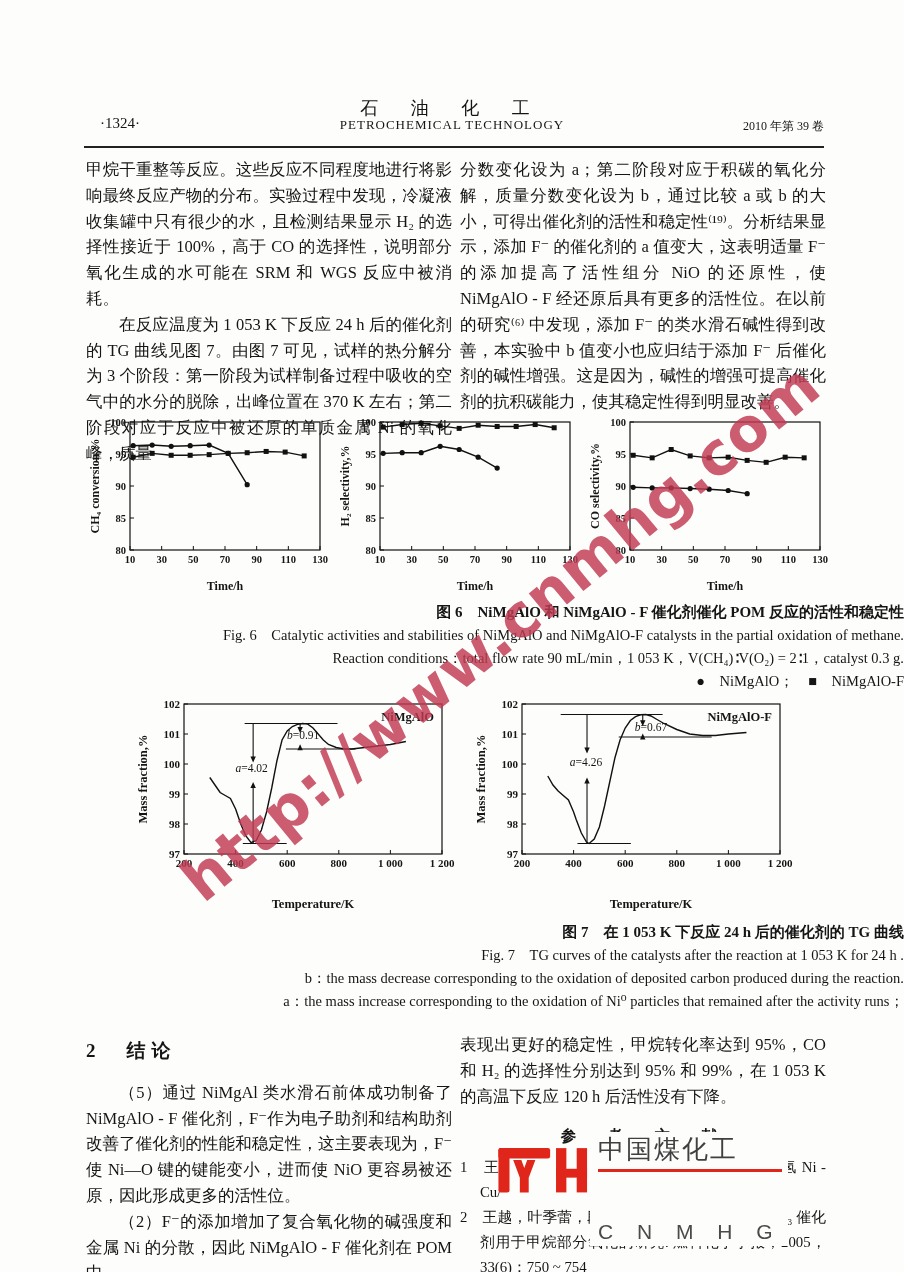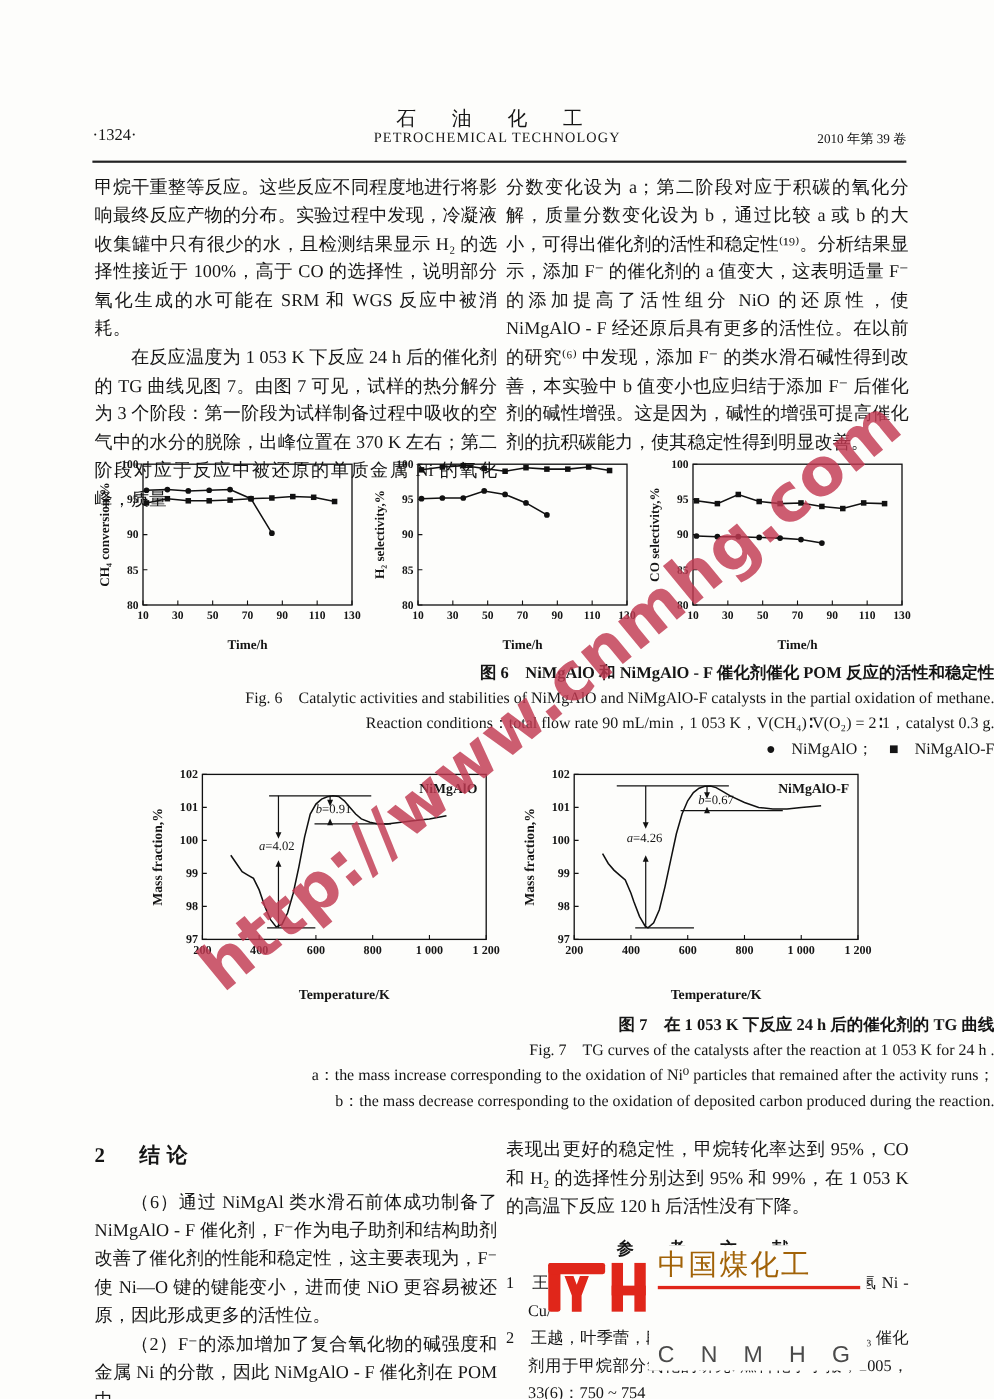--- a/index.html
+++ b/index.html
@@ -1,21 +1,21 @@
 <!DOCTYPE html>
 <html><head>
 <meta charset="utf-8">
 <style>
   html,body{margin:0;padding:0;background:#888;}
   .page{position:relative;width:904px;height:1272px;background:#fdfdfb;overflow:hidden;
         font-family:"Liberation Serif","DejaVu Serif",serif;color:#151515;}
   
   .hdr-journal-cn{position:absolute;top:96px;left:0;width:100%;text-align:center;font-size:18px;letter-spacing:14px;}
   .hdr-journal-en{position:absolute;top:117px;left:0;width:100%;text-align:center;font-size:13px;letter-spacing:1px;}
-  .hdr-pageno{position:absolute;top:115px;left:84px;font-size:15px;}
+  .hdr-pageno{position:absolute;top:115px;left:100px;font-size:15px;}
   .hdr-issue{position:absolute;top:118px;right:80px;font-size:12px;}
   .hdr-rule{position:absolute;top:146px;left:84px;width:740px;height:0;border-top:2px solid #222;}
   
   .col{position:absolute;width:366px;font-size:16.5px;line-height:25.8px;text-align:justify;}
   .col p{margin:0;}
   .col p.ind{text-indent:2em;}
   .top-left{top:157px;left:86px;}
   .top-right{top:157px;left:460px;}
   
   .fig6-row{position:absolute;top:414px;left:88px;width:742px;display:flex;justify-content:space-between;}
@@ -32,21 +32,21 @@
   .ref-head{text-align:center;font-weight:bold;font-size:15.5px;letter-spacing:8px;margin:14px 0 6px 0;}
   .refs{font-size:14.8px;line-height:25px;}
   .refs .ref{margin:0;padding-left:20px;text-indent:-20px;text-align:justify;}
   
   .watermark{position:absolute;left:190px;top:853px;transform:rotate(-39.5deg);transform-origin:0 50%;
              font-family:"DejaVu Sans",sans-serif;font-weight:700;font-size:60px;letter-spacing:1px;
              color:#c23a52;opacity:.82;white-space:nowrap;z-index:5;}
   
   .cnmhg-logo{position:absolute;left:494px;top:1132px;display:flex;align-items:flex-start;z-index:6;}
   .logo-text{background:#fdfdfb;padding:0 6px 2px 8px;}
-  .logo-cn{font-size:26px;letter-spacing:2px;color:#a16207;font-family:Liberation Serif, serif;}
+  .logo-cn{font-size:26px;letter-spacing:2px;color:#404040;font-family:Liberation Serif, serif;}
   .logo-rule{height:0;border-top:3px solid #e0261a;margin:2px 0 3px 0;}
   .logo-en{font-size:21px;letter-spacing:9px;color:#4a4a4a;font-family:"Liberation Sans",sans-serif;margin-top:48px;}
 </style>
 </head>
 <body>
 
 <div class="page">
 
   <div class="hdr-journal-cn">石 油 化 工</div>
   <div class="hdr-journal-en">PETROCHEMICAL TECHNOLOGY</div>
@@ -301,27 +301,27 @@
         <polygon points="166.04400000000004,26.199999999999847 171.44400000000002,26.199999999999847 168.74400000000003,32.19999999999985" fill="#111"></polygon>
         <line x1="168.74400000000003" y1="42.99999999999983" x2="168.74400000000003" y2="43.40000000000012" stroke="#111" stroke-width="1.1"></line>
         <polygon points="166.04400000000004,45.40000000000012 171.44400000000002,45.40000000000012 168.74400000000003,39.40000000000012" fill="#111"></polygon>
         <text x="177" y="37.00000000000017" text-anchor="middle" font-size="11.5"><tspan font-style="italic">b</tspan><tspan>=0.67</tspan></text>
         <text x="298" y="27" text-anchor="end" font-size="12.5" font-weight="600">NiMgAlO-F</text>
       </svg>
   </div>
   <div class="caption cap7">
     <div class="cn">图 7　在 1 053 K 下反应 24 h 后的催化剂的 TG 曲线</div>
     <div>Fig. 7　TG curves of the catalysts after the reaction at 1 053 K for 24 h .</div>
+    <div>b：the mass decrease corresponding to the oxidation of deposited carbon produced during the reaction.</div>
     <div>a：the mass increase corresponding to the oxidation of Ni⁰ particles that remained after the activity runs；</div>
-    <div>b：the mass decrease corresponding to the oxidation of deposited carbon produced during the reaction.</div>
   </div>
 
   <div class="col bot-left">
     <div class="concl-h">2　结论</div>
-    <p class="ind">（6）通过 NiMgAl 类水滑石前体成功制备了 NiMgAlO - F 催化剂，F⁻作为电子助剂和结构助剂改善了催化剂的性能和稳定性，这主要表现为，F⁻使 Ni—O 键的键能变小，进而使 NiO 更容易被还原，因此形成更多的活性位。</p>
+    <p class="ind">（5）通过 NiMgAl 类水滑石前体成功制备了 NiMgAlO - F 催化剂，F⁻作为电子助剂和结构助剂改善了催化剂的性能和稳定性，这主要表现为，F⁻使 Ni—O 键的键能变小，进而使 NiO 更容易被还原，因此形成更多的活性位。</p>
     <p class="ind">（2）F⁻的添加增加了复合氧化物的碱强度和金属 Ni 的分散，因此 NiMgAlO - F 催化剂在 POM 中</p>
   </div>
   <div class="col bot-right">
     <p>表现出更好的稳定性，甲烷转化率达到 95%，CO 和 H₂ 的选择性分别达到 95% 和 99%，在 1 053 K 的高温下反应 120 h 后活性没有下降。</p>
     <div class="ref-head">参　考　文　献</div>
     <div class="refs">
       <p class="ref">1　王　　　　　　　　　　　　　部分氧化制氢 Ni - Cu/</p>
       <p class="ref">2　王越，叶季蕾，段华超等. 钡改性的 Ni/γ - Al₂O₃ 催化剂用于甲烷部分氧化的研究. 燃料化学学报，2005，33(6)：750 ~ 754</p>
 
     </div>

